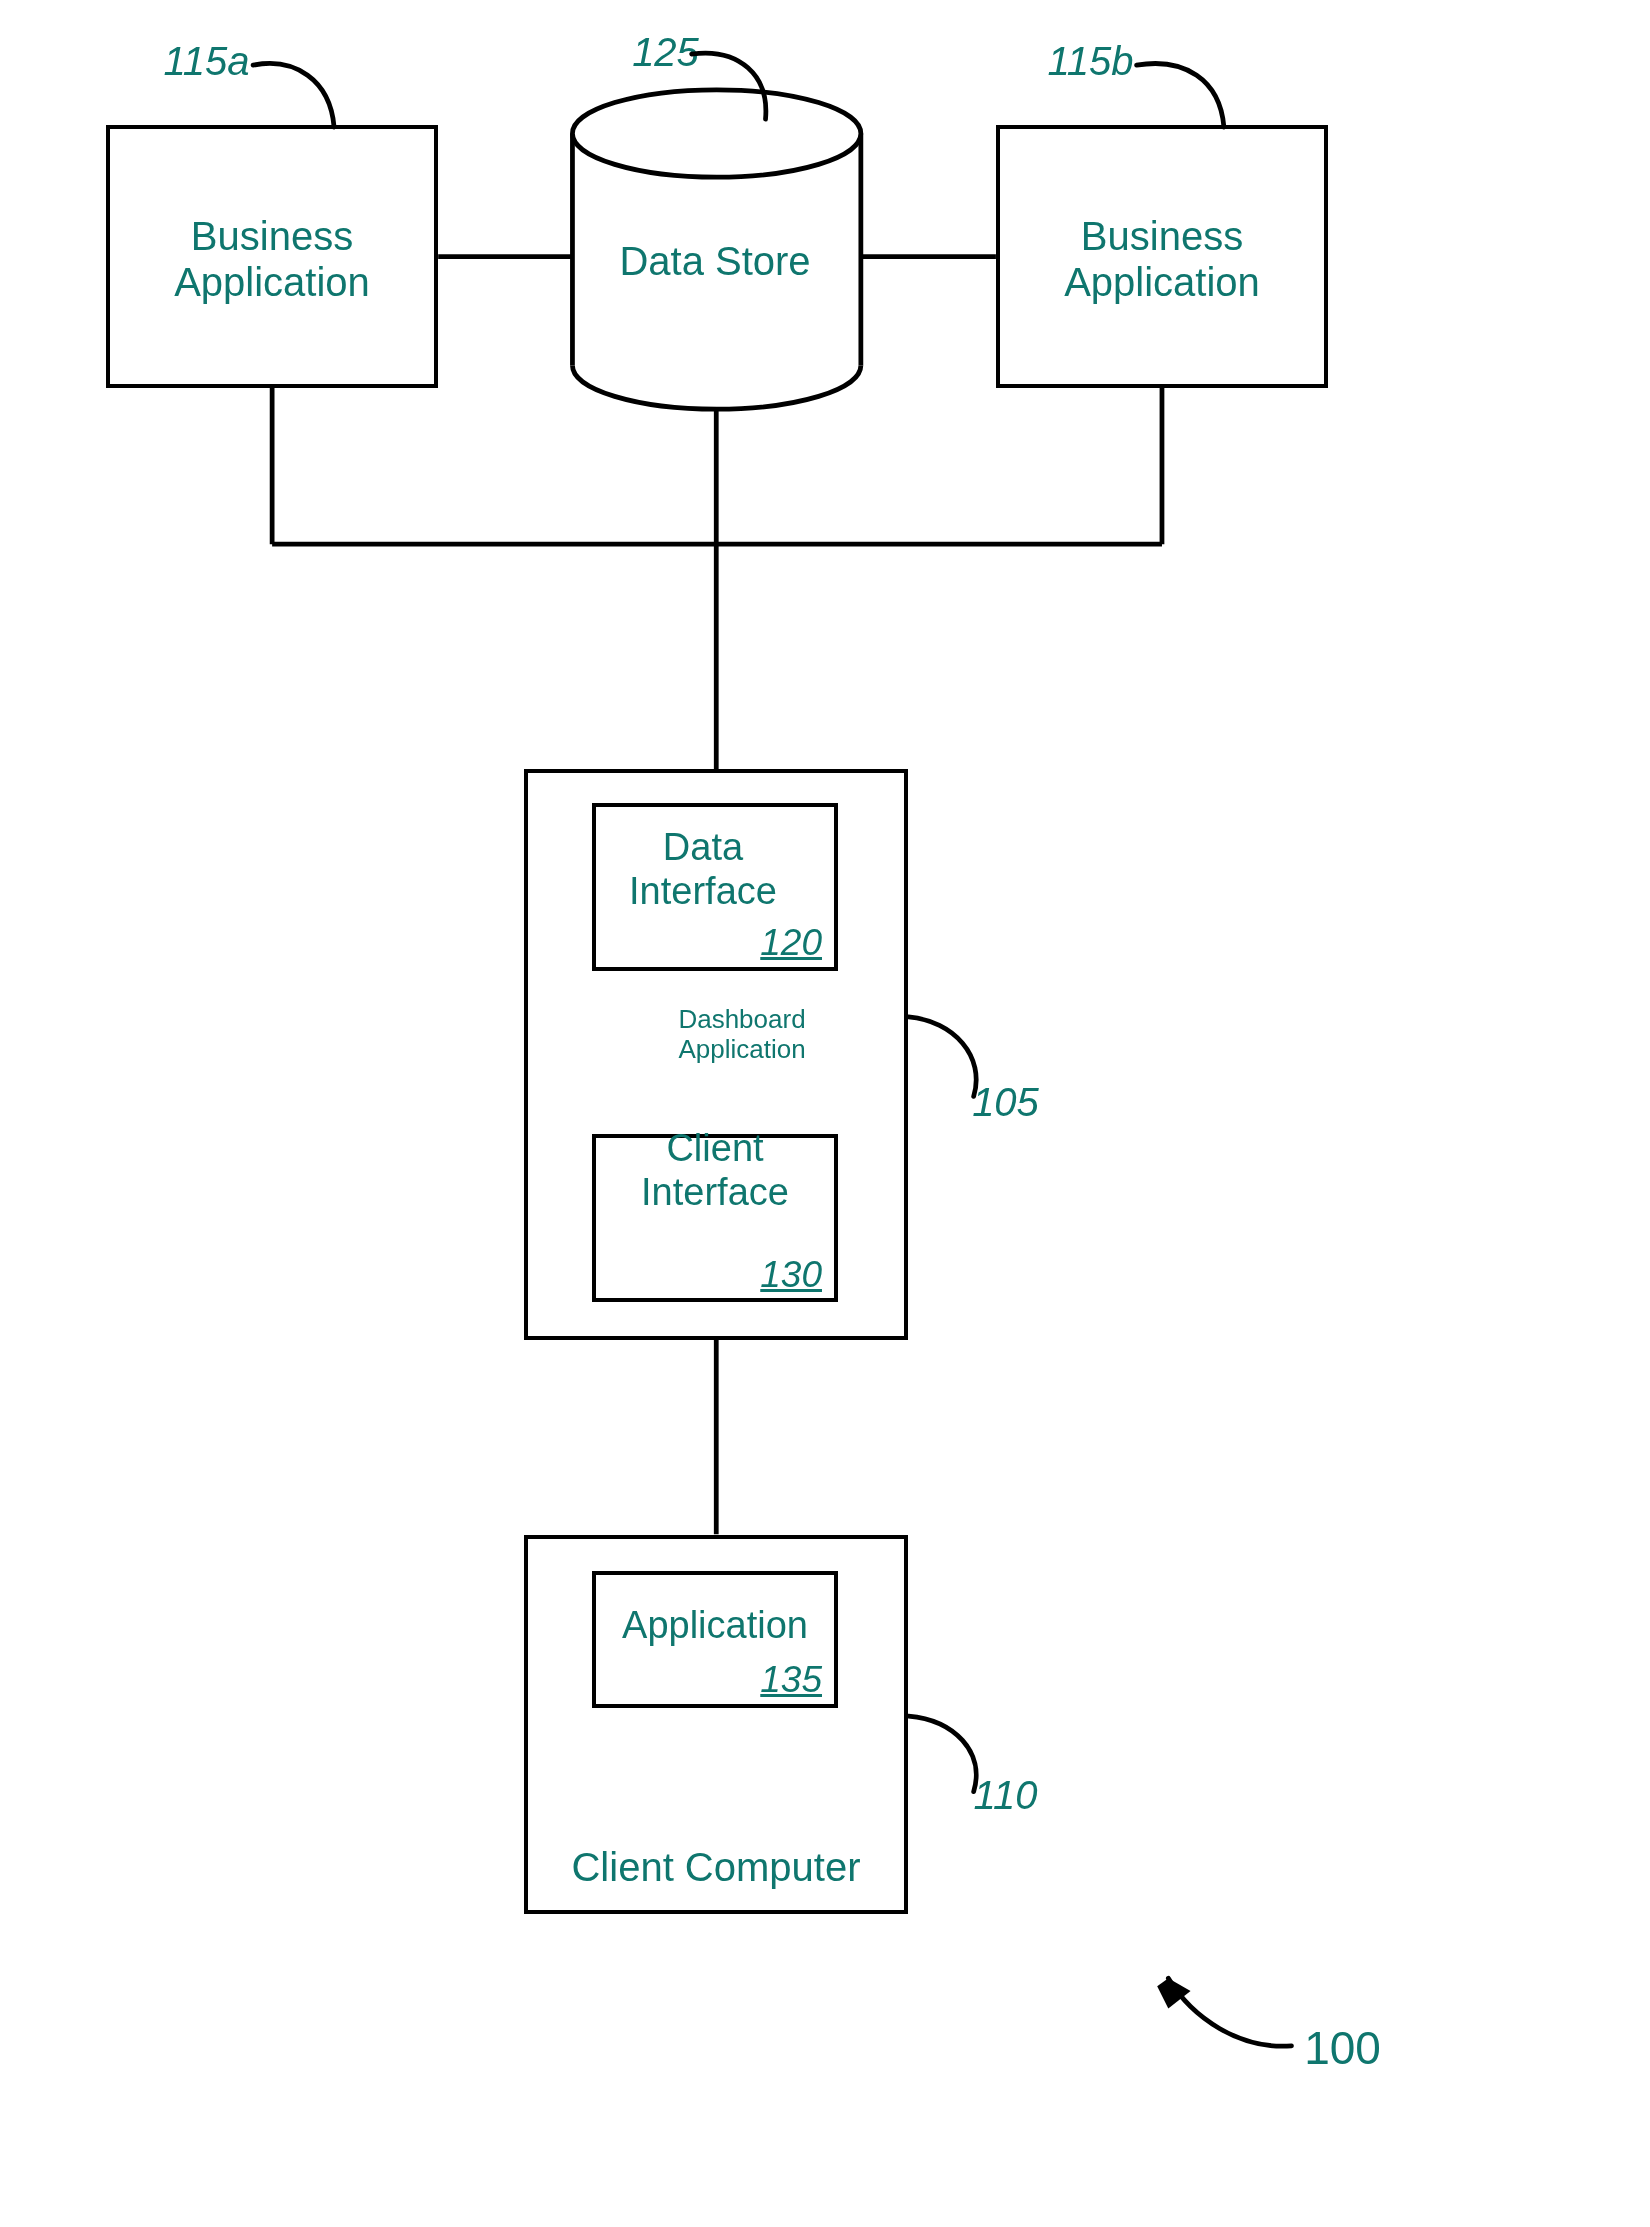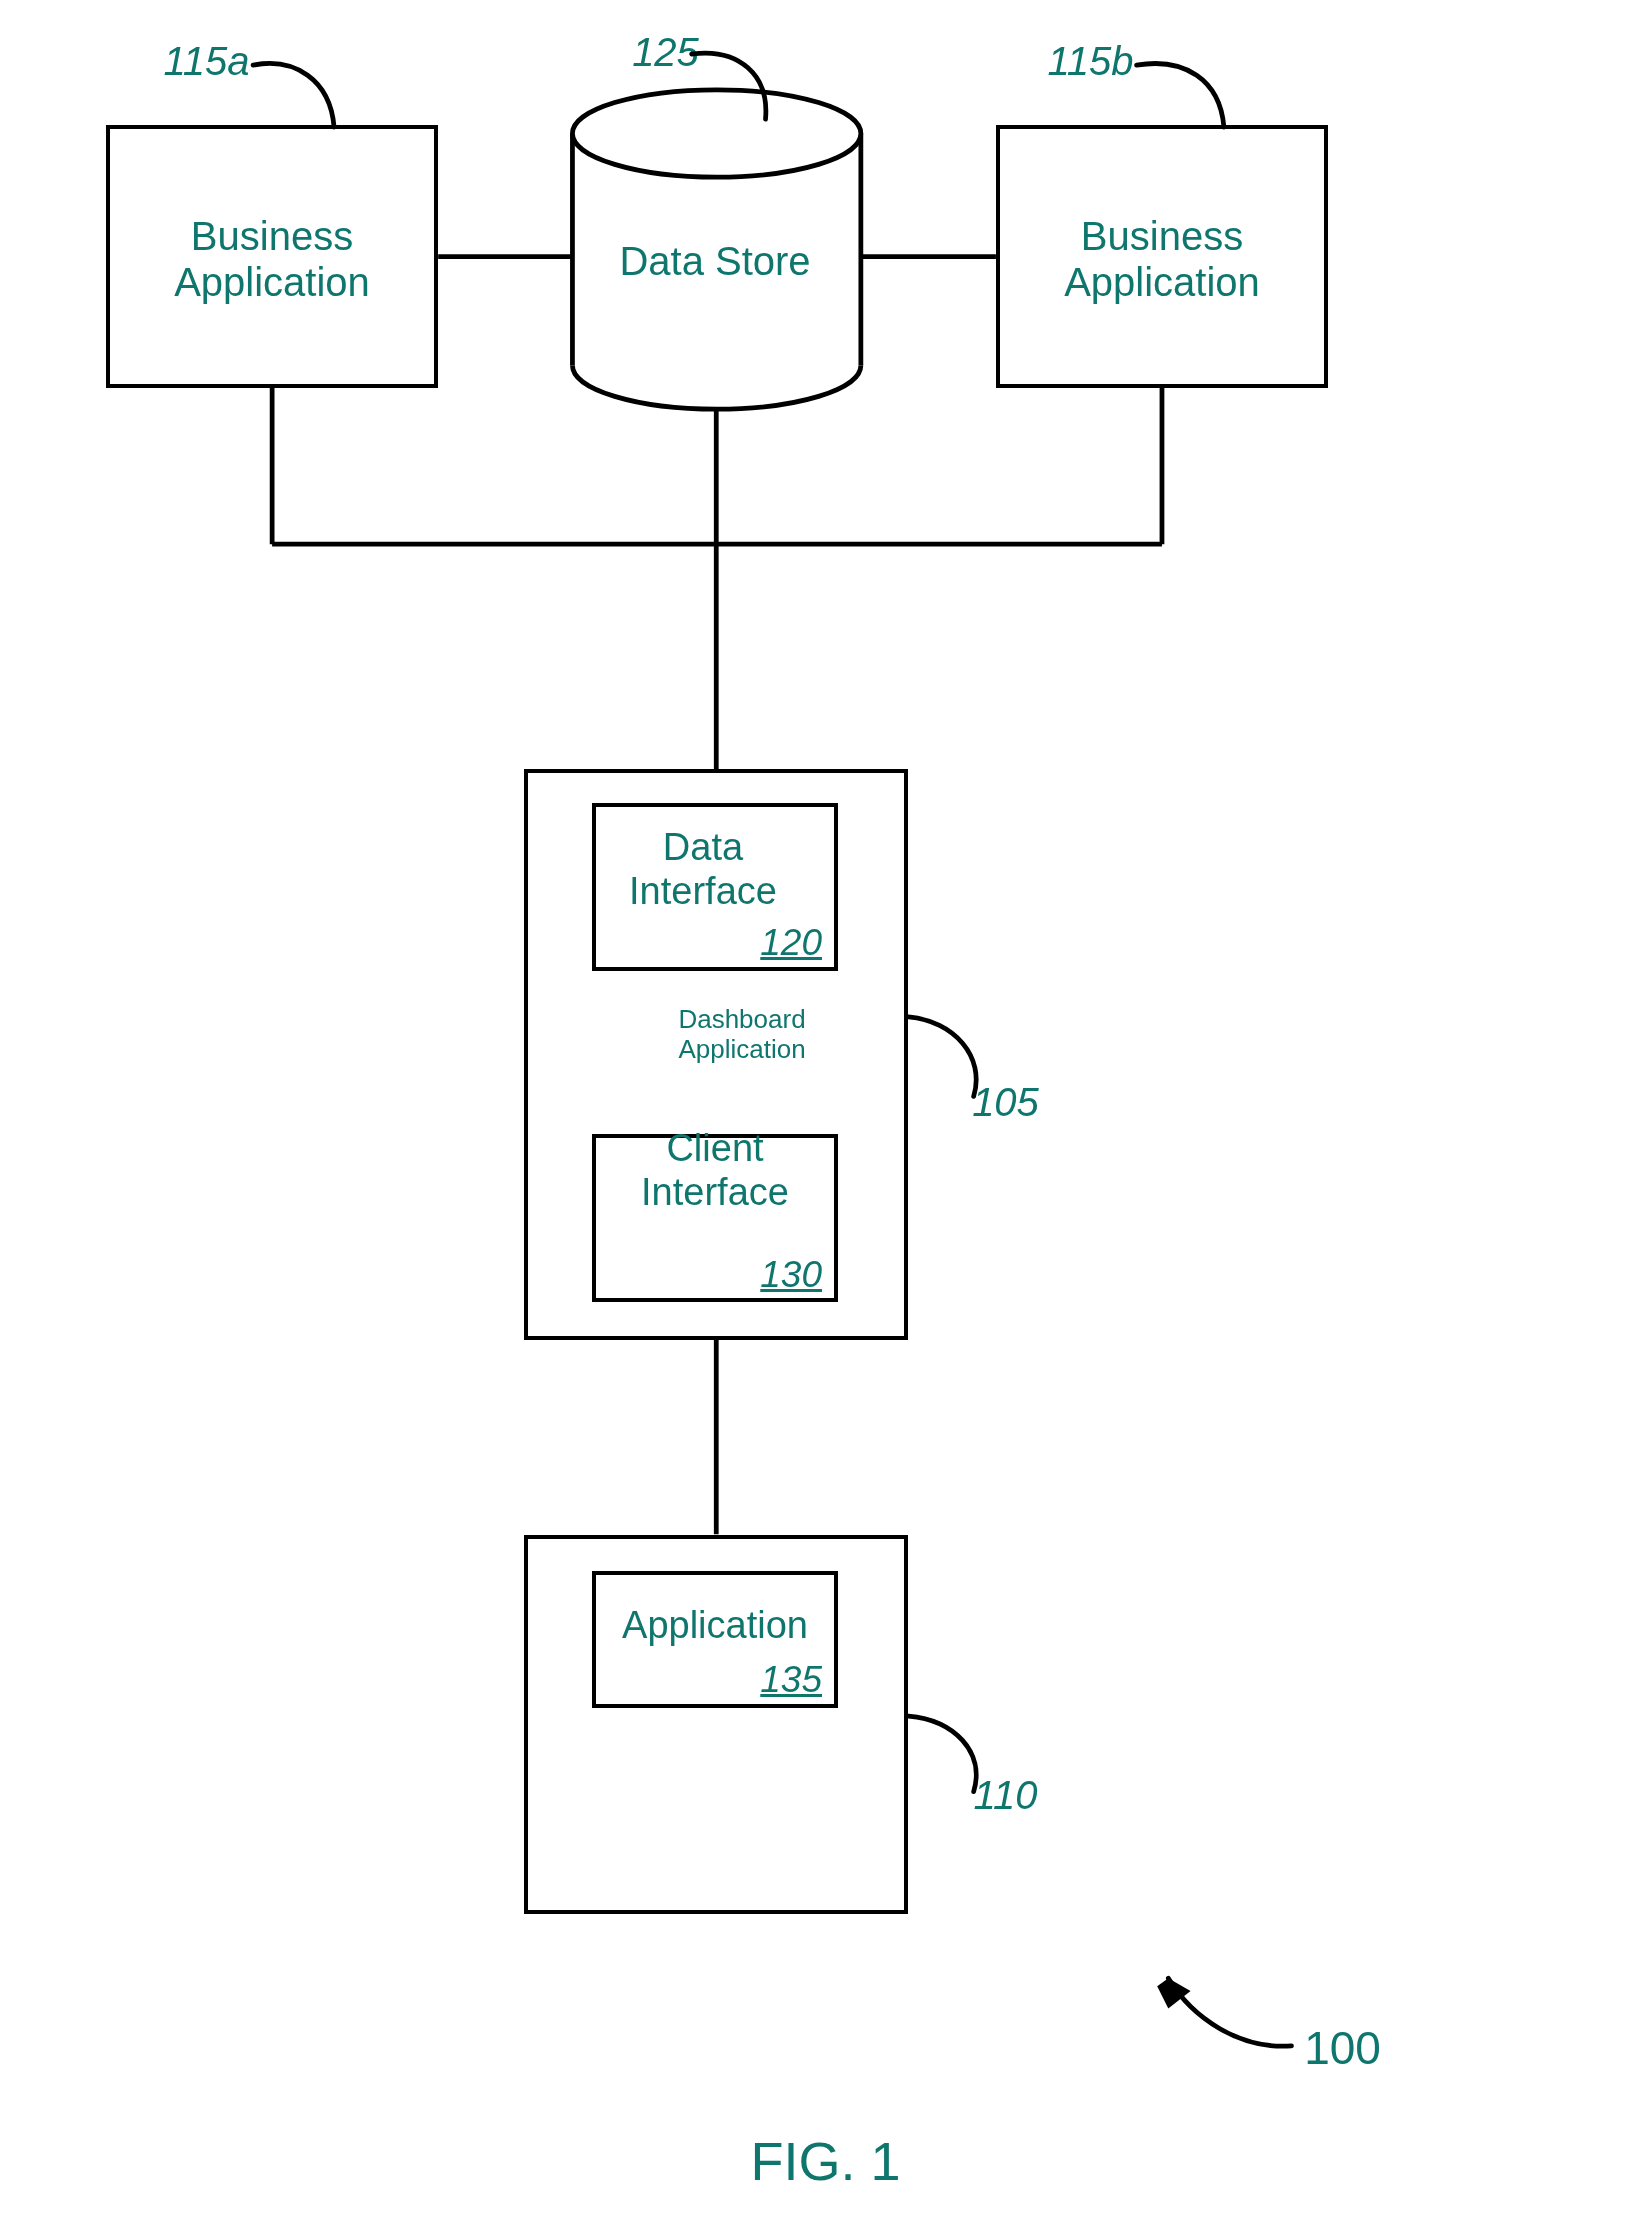--- a/index.html
+++ b/index.html
@@ -71,27 +71,27 @@
   <div class="txt" style="left:580px; top:826px; width:246px; font-size:38px; white-space:pre-line;">Data
 Interface</div>
   <div class="txt ref-under" style="left:592px; top:922px; width:230px; font-size:37px; font-style:italic; text-align:right; padding-right:20px;">120</div>
 
   <div class="inner-box" style="left:592px; top:1134px; width:246px; height:168px;"></div>
   <div class="txt" style="left:592px; top:1127px; width:246px; font-size:38px; white-space:pre-line;">Client
 Interface</div>
   <div class="txt ref-under" style="left:592px; top:1254px; width:230px; font-size:37px; font-style:italic; text-align:right; padding-right:28px;">130</div>
 
   <div class="box" style="left:524px; top:1535px; width:384px; height:379px;"></div>
+  <div class="txt" style="left:524px; top:1844px; width:384px; font-size:40px;">Client Computer</div>
   <div class="txt" style="left:966px; top:1772px; width:79px; font-size:40px; font-style:italic;">110</div>
 
   <div class="inner-box" style="left:592px; top:1571px; width:246px; height:137px;"></div>
   <div class="txt" style="left:592px; top:1604px; width:246px; font-size:38px;">Application</div>
   <div class="txt ref-under" style="left:592px; top:1659px; width:230px; font-size:37px; font-style:italic; text-align:right; padding-right:22px;">135</div>
 
-  <div class="txt" style="left:0px; top:2130px; width:1651px; font-size:54px;">FIG. 1</div>
 
   <div class="txt" style="left:1295px; top:2022px; width:95px; font-size:46px;">100</div>
 
   <svg class="overlay" viewBox="0 0 2077 2803">
 
     <g stroke="#000" stroke-width="6" fill="#fff">
 
       <line x1="720" y1="168" x2="720" y2="460"></line>
       <line x1="1083" y1="168" x2="1083" y2="460"></line>
 

